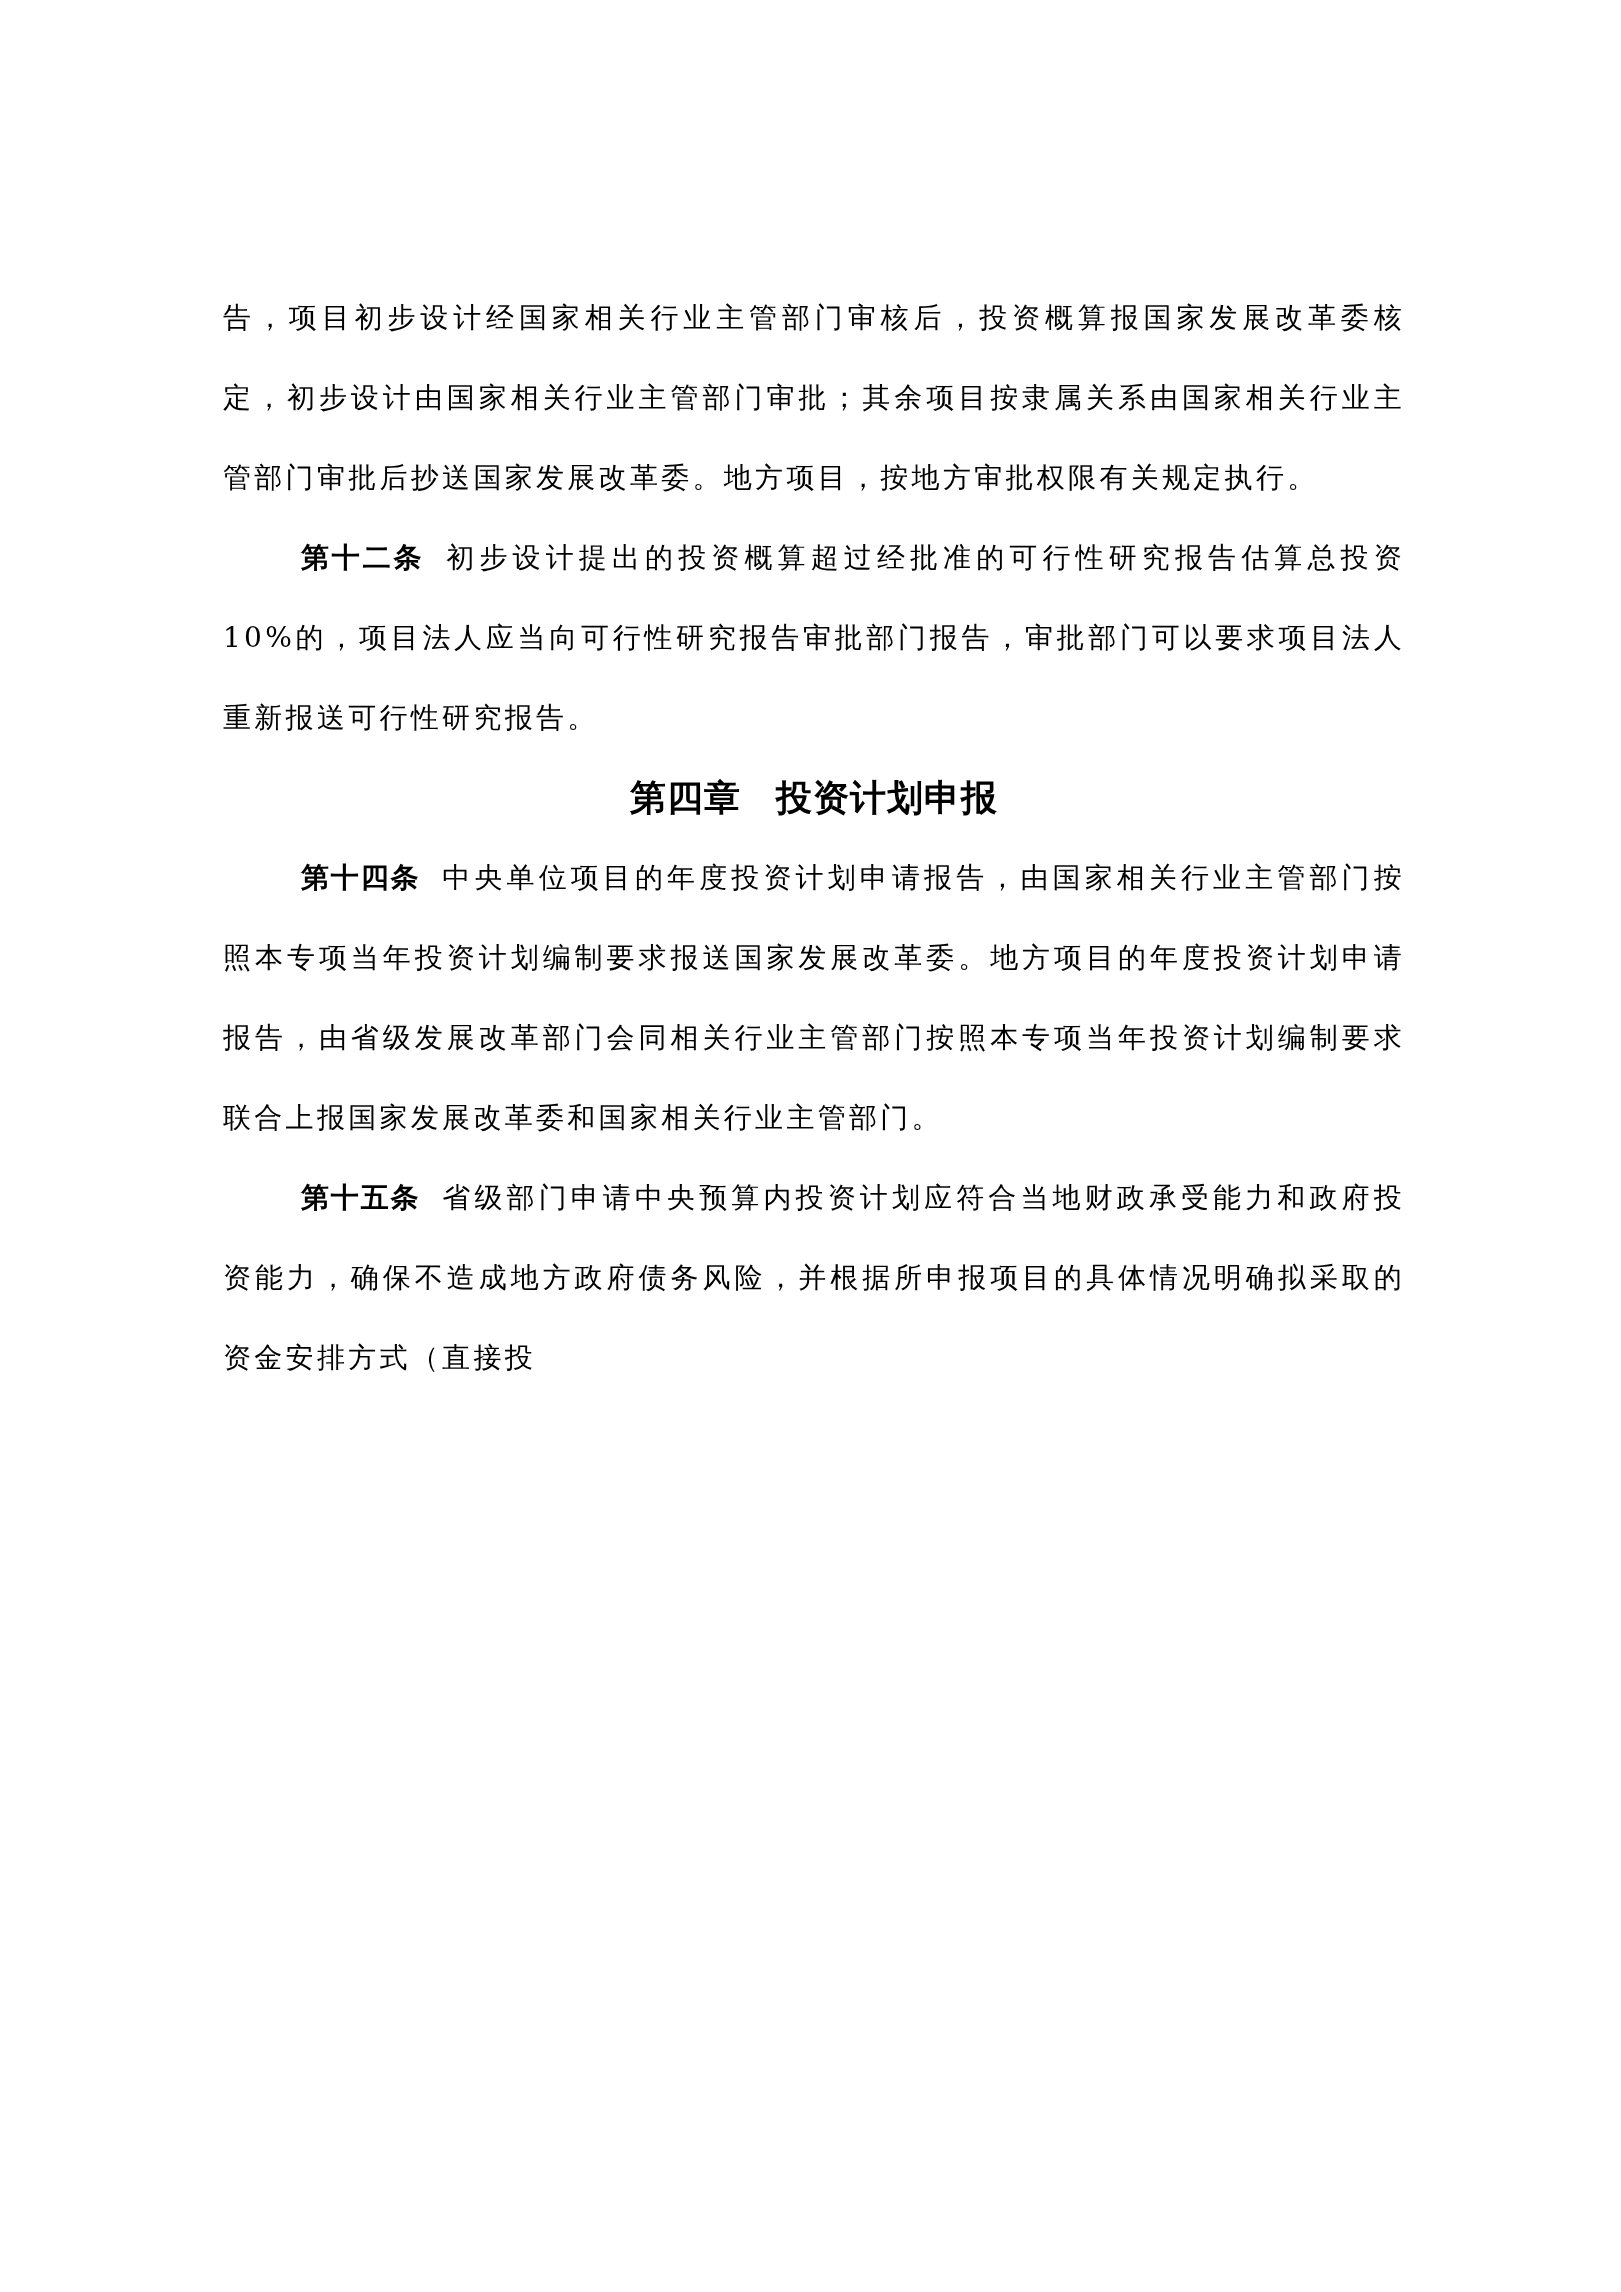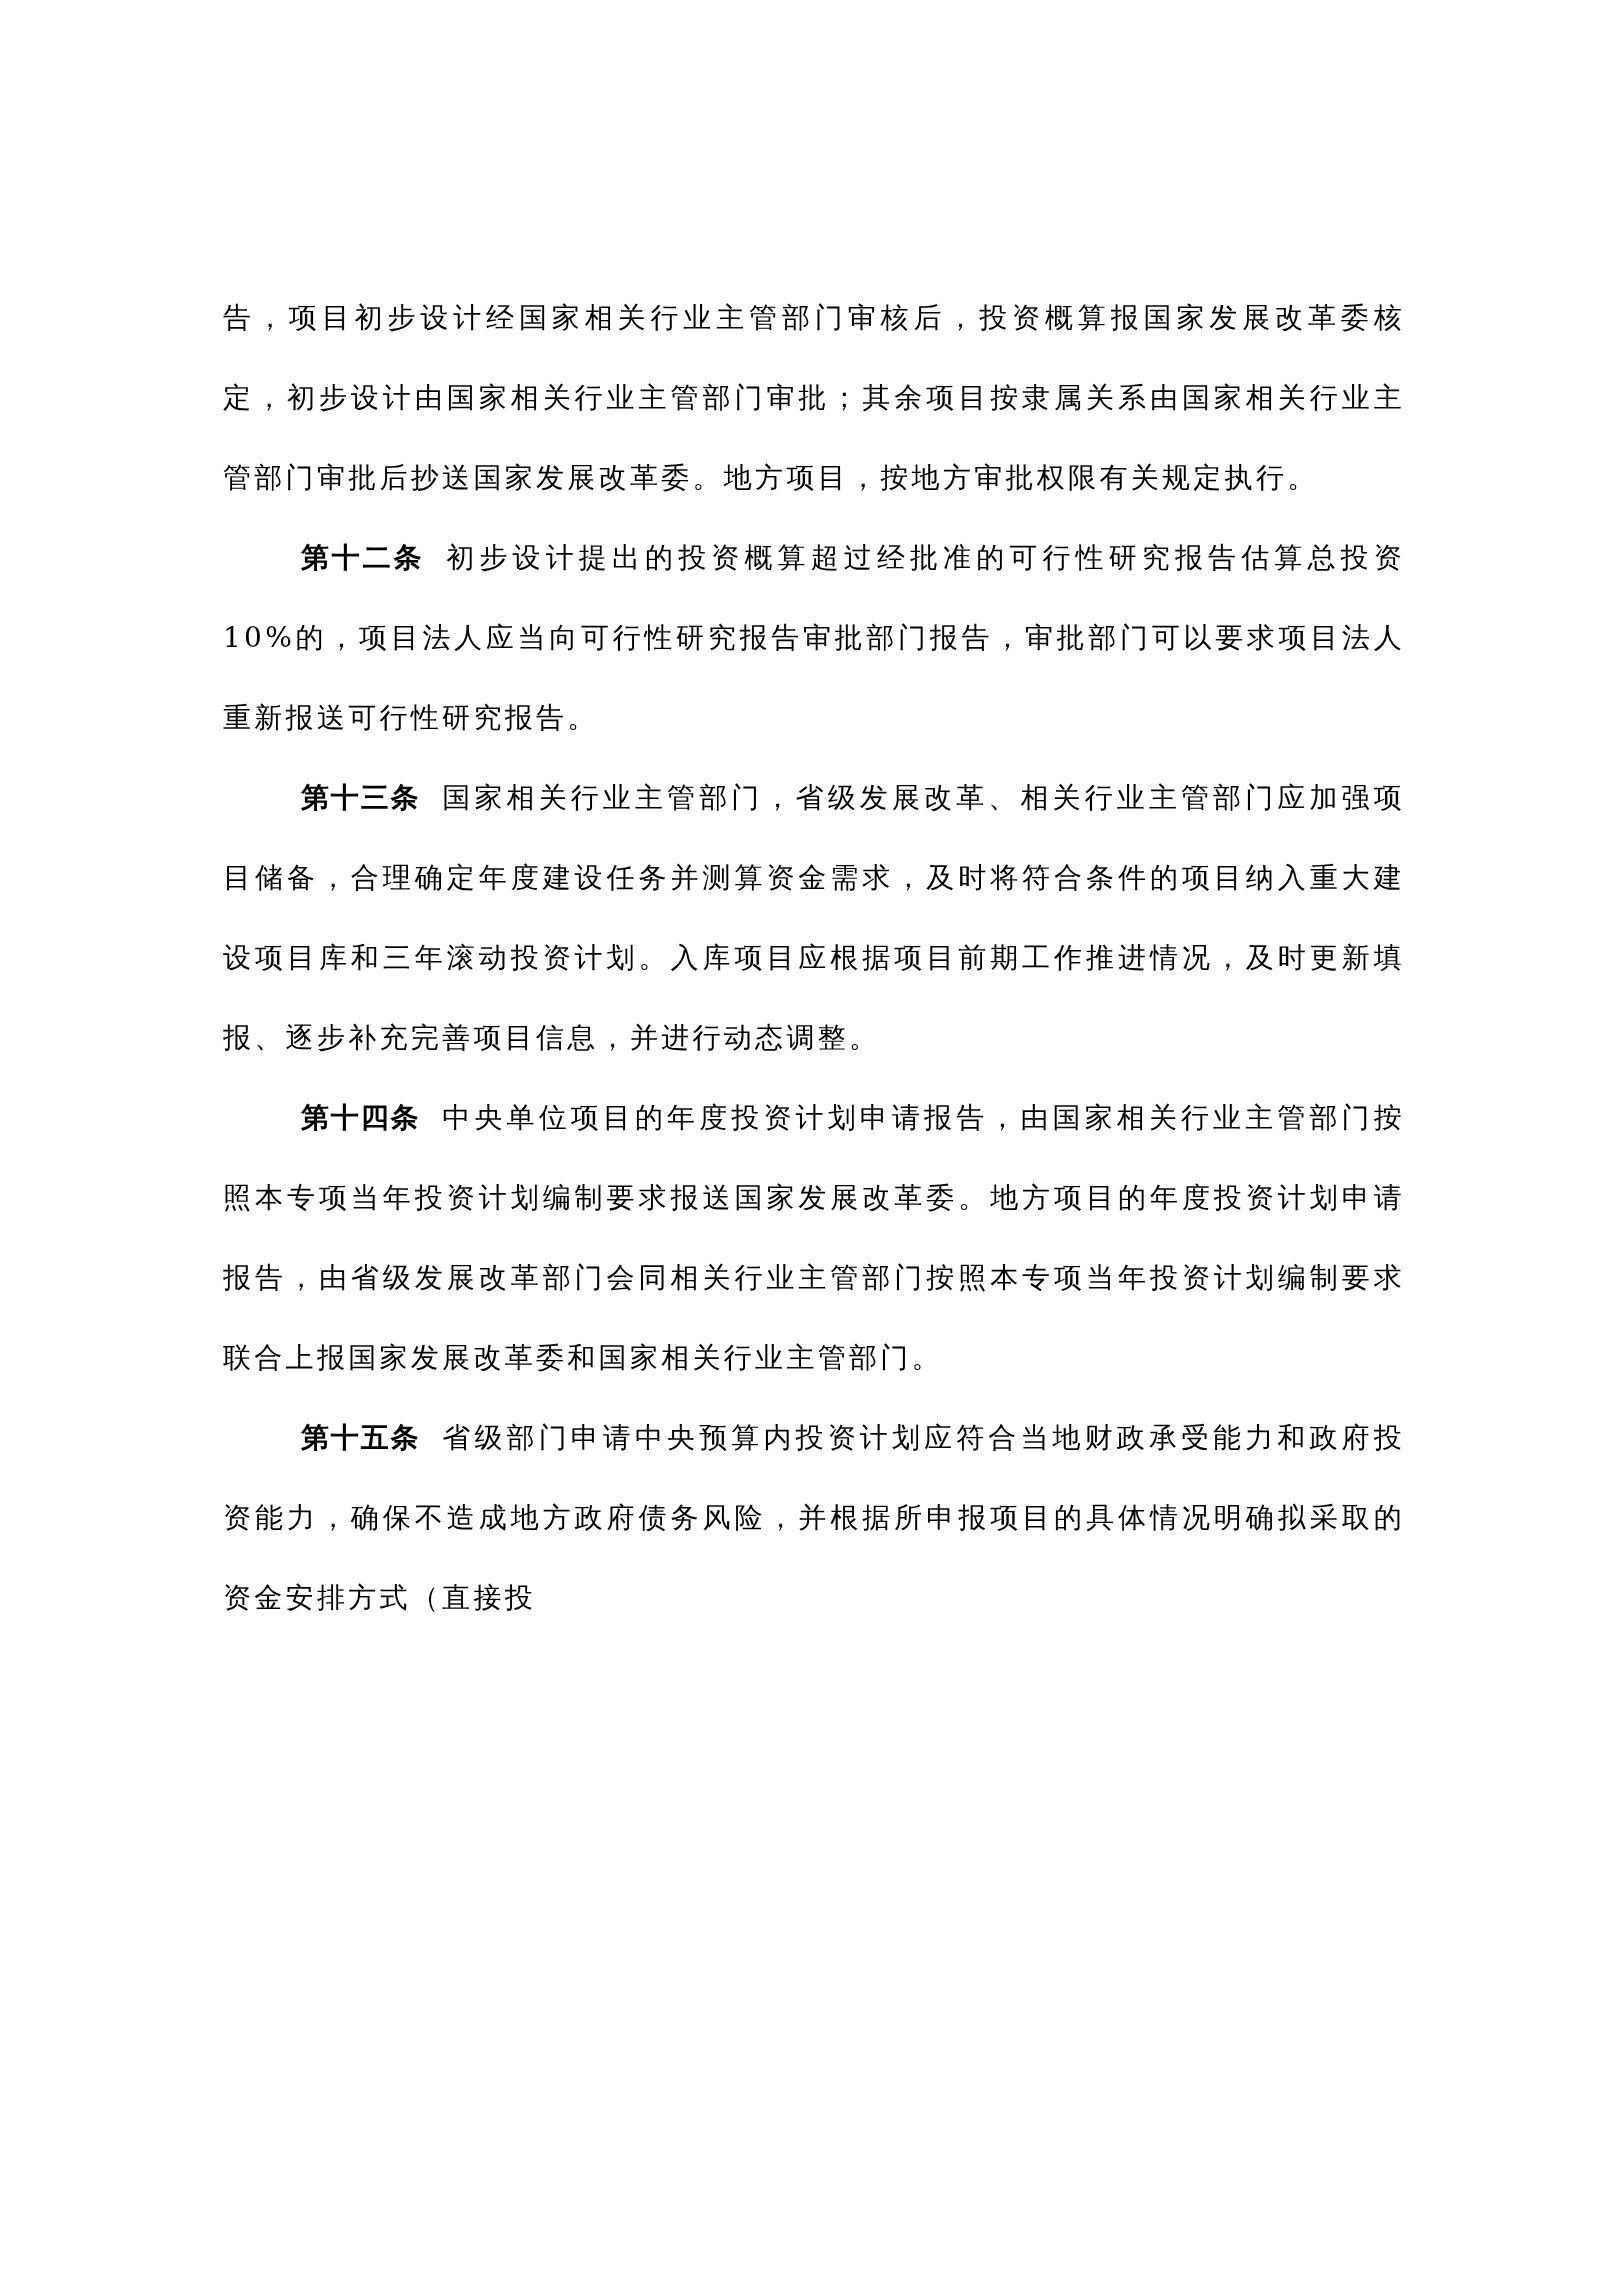--- a/index.html
+++ b/index.html
@@ -58,24 +58,24 @@
 <div class="page">
 
   <p class="para">
     <span>告，项目初步设计经国家相关行业主管部门审核后，投资概算报国家发展改革委核定，初步设计由国家相关行业主管部门审批；其余项目按隶属关系由国家相关行业主管部门审批后抄送国家发展改革委。地方项目，按地方审批权限有关规定执行。</span>
   </p>
 
   <p class="para indent">
     <span class="article-label">第十二条</span><span>初步设计提出的投资概算超过经批准的可行性研究报告估算总投资 10%的，项目法人应当向可行性研究报告审批部门报告，审批部门可以要求项目法人重新报送可行性研究报告。</span>
   </p>
 
-  <p class="para indent">
-    <span class="article-label">第十三条</span><span>国家相关行业主管部门，省级发展改革、相关行业主管部门应加强项目储备，合理确定年度建设任务并测算资金需求，及时将符合条件的项目纳入重大建设项目库和三年滚动投资计划。入库项目应根据项目前期工作推进情况，及时更新填报、逐步补充完善项目信息，并进行动态调整。</span>
-  </p>
 
+  <h2 class="chapter">
+    <span>第四章</span><span class="gap"></span><span>投资计划申报</span>
+  </h2>
 
   <p class="para indent">
     <span class="article-label">第十四条</span><span>中央单位项目的年度投资计划申请报告，由国家相关行业主管部门按照本专项当年投资计划编制要求报送国家发展改革委。地方项目的年度投资计划申请报告，由省级发展改革部门会同相关行业主管部门按照本专项当年投资计划编制要求联合上报国家发展改革委和国家相关行业主管部门。</span>
   </p>
 
   <p class="para indent">
     <span class="article-label">第十五条</span><span>省级部门申请中央预算内投资计划应符合当地财政承受能力和政府投资能力，确保不造成地方政府债务风险，并根据所申报项目的具体情况明确拟采取的资金安排方式（直接投</span>
   </p>
 
 </div>

